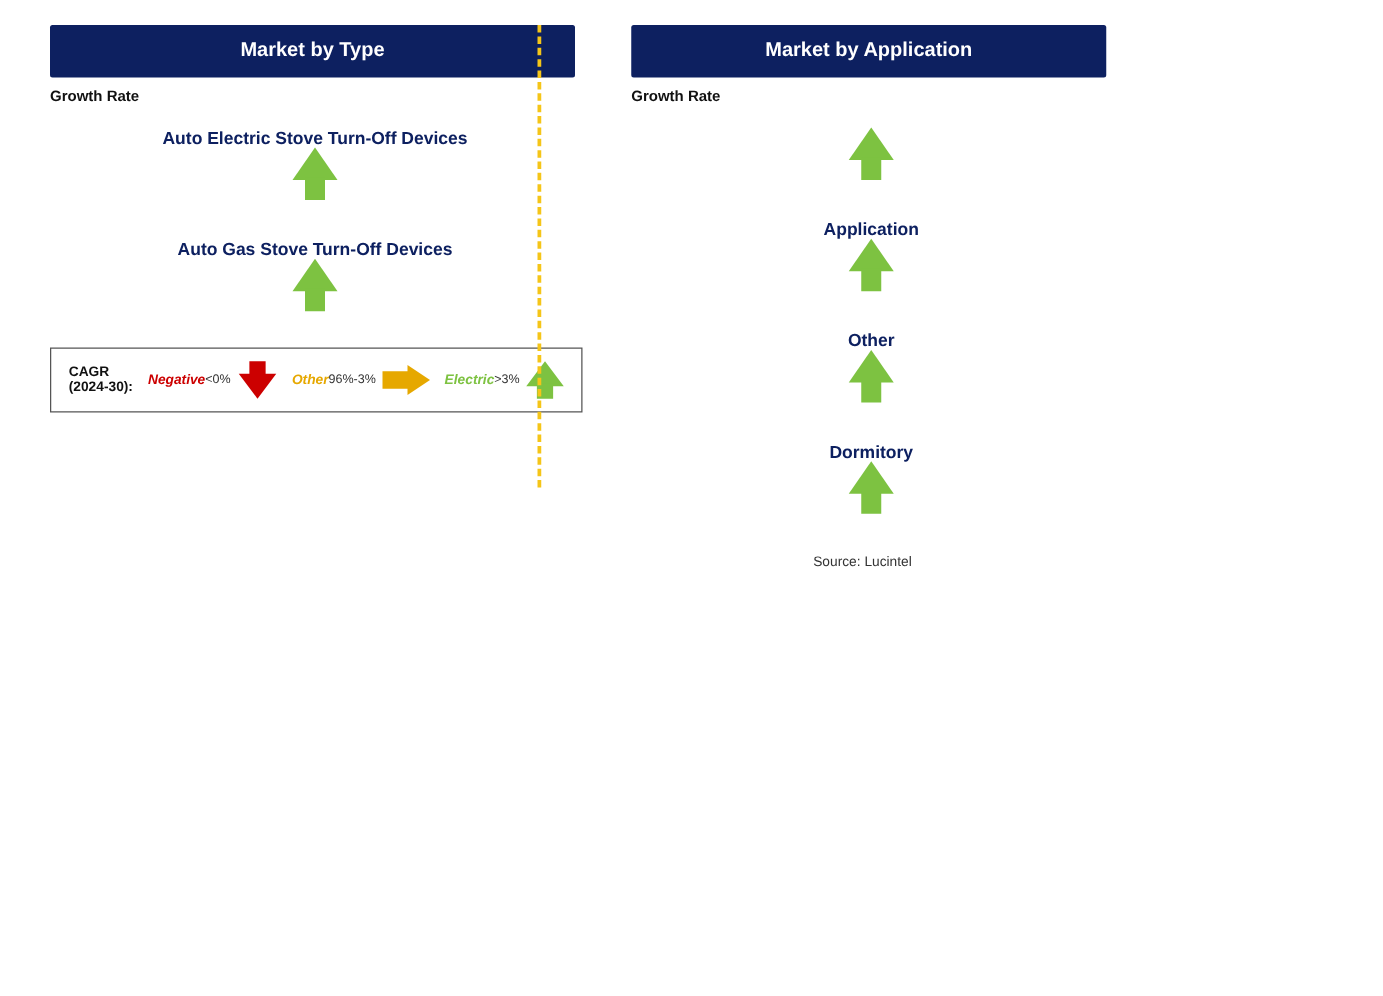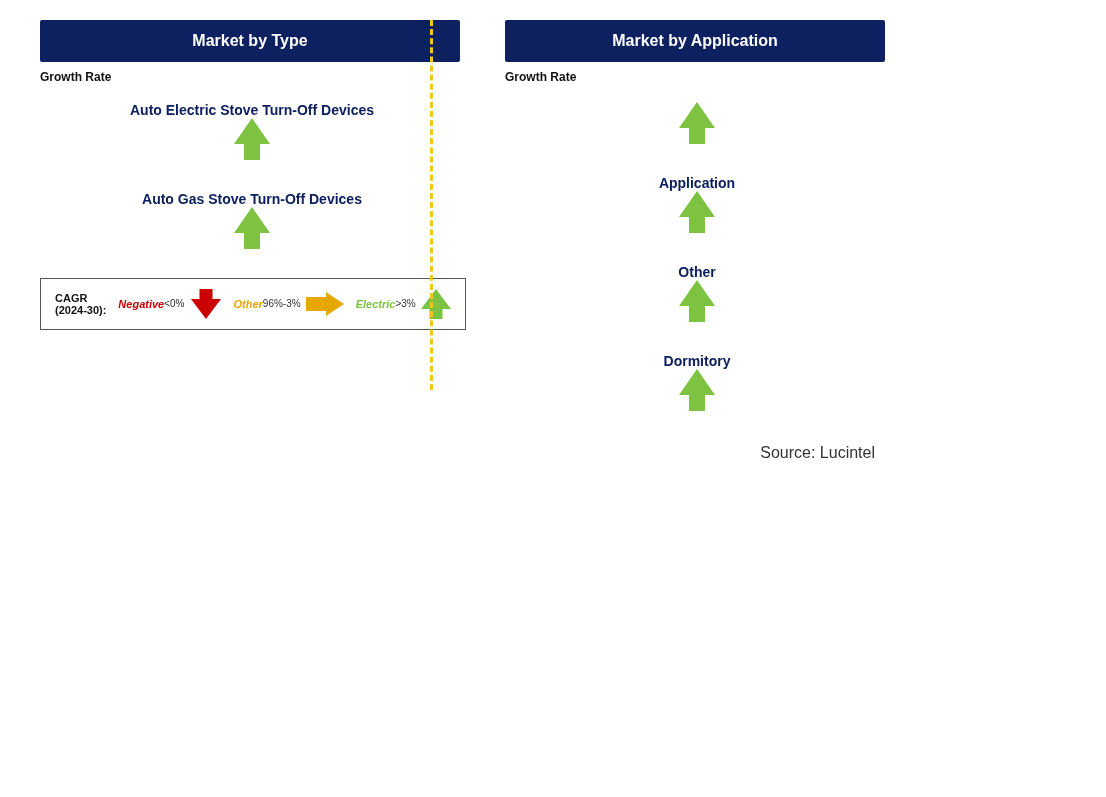--- a/index.html
+++ b/index.html
@@ -241,22 +241,22 @@
       left: 50%;
       transform: translateX(-50%);
       top: 18px;
       width: 13px;
       height: 12px;
       background: #7dc241;
     }
 
     
     .source-text {
-      text-align: right;
-      font-size: 16px;
+      text-align: center;
+      font-size: 11px;
       color: #333;
       margin-top: 16px;
       padding-right: 10px;
     }
   </style>
 </head>
 <body>
 
 <div class="main-container">
 

